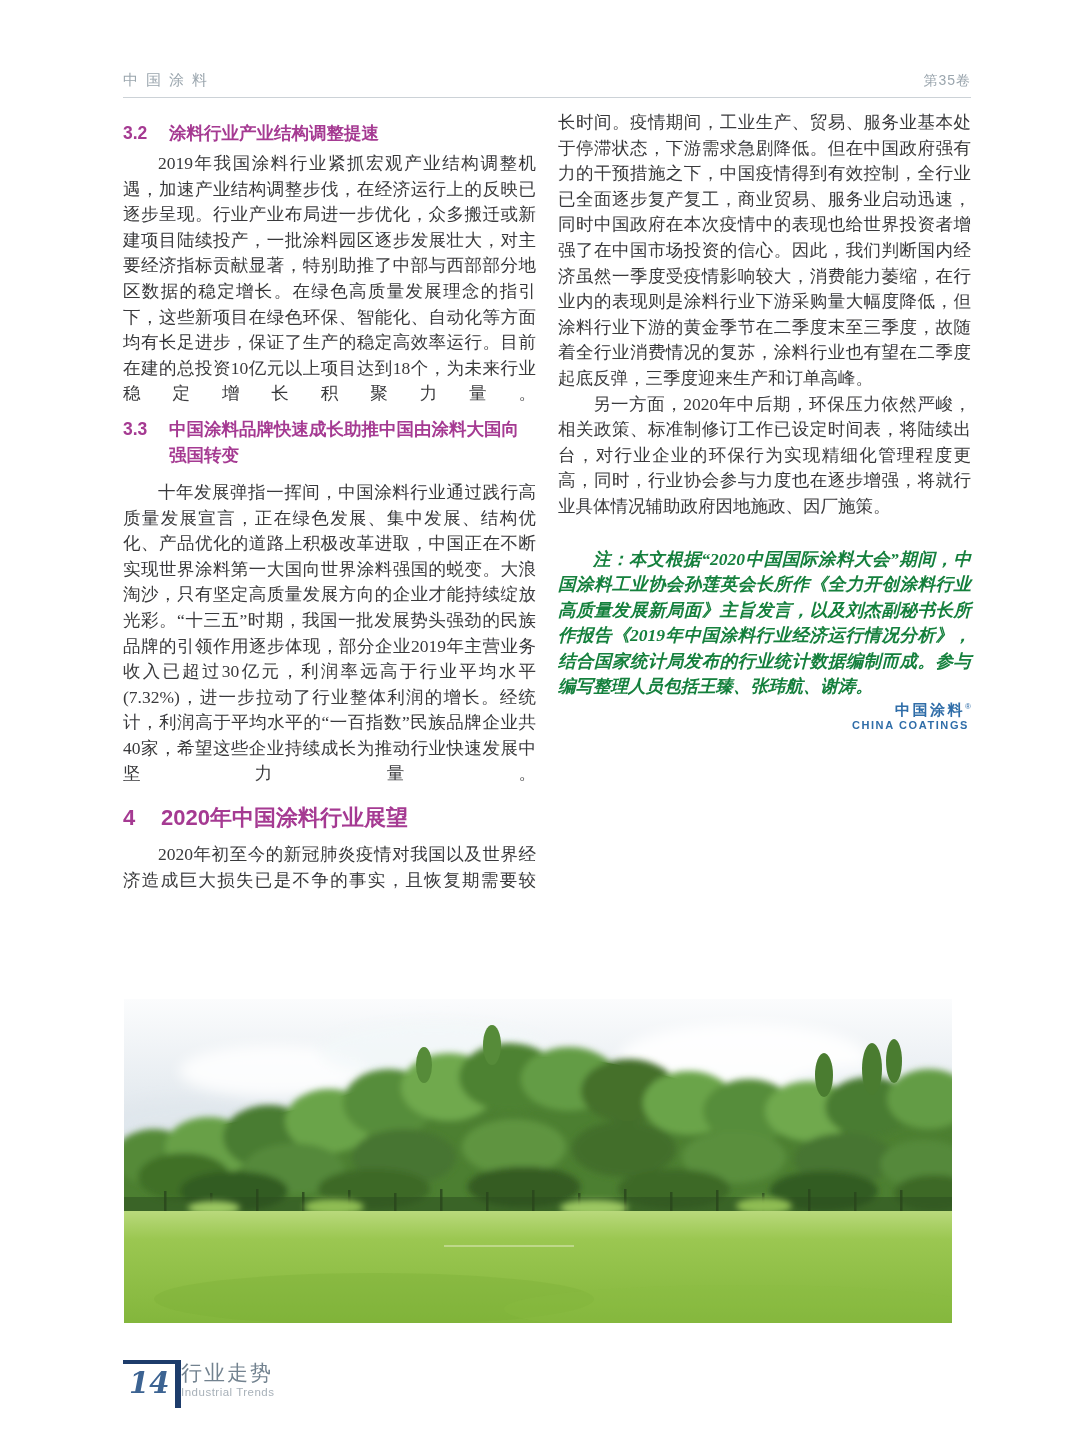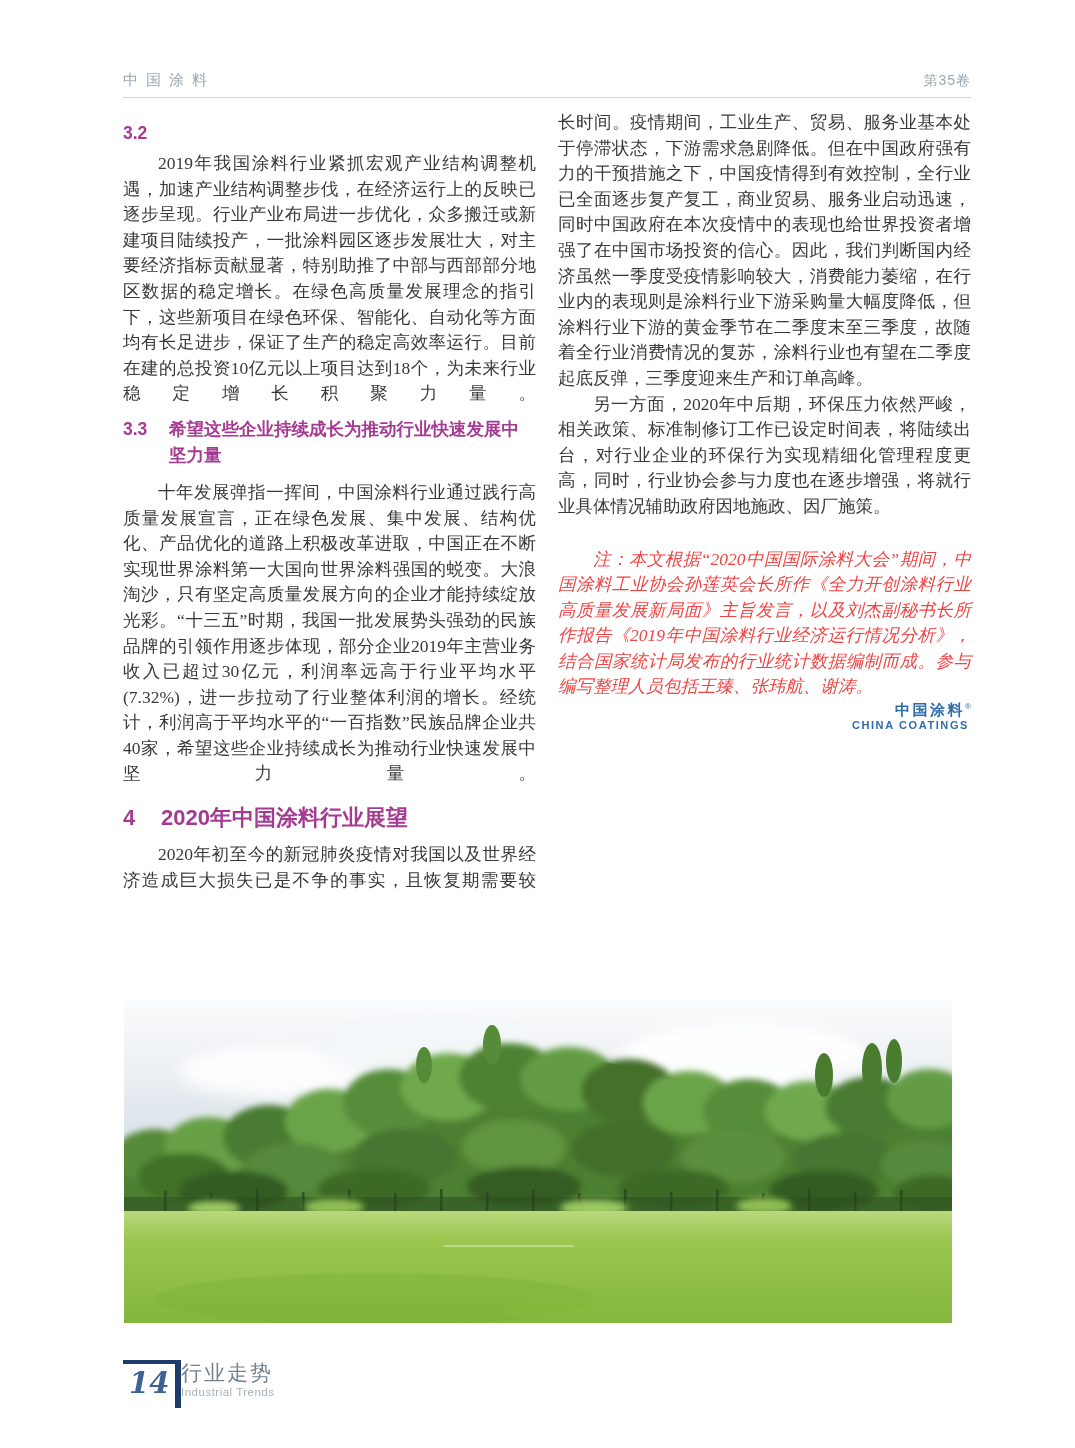--- a/index.html
+++ b/index.html
@@ -38,21 +38,21 @@
   .h32{margin:6px 0 5px;}
   .h33{margin:9px 0 12px;}
   .h-main{
     display:flex;font-family:"Liberation Sans","DejaVu Sans",sans-serif;
     font-weight:bold;color:#a53a92;font-size:22px;line-height:31px;
     margin:15px 0 9px;
   }
   .h-main .num{width:38px;flex:none;}
   p.note{
     font-size:17.5px;line-height:25.6px;text-align:justify;margin:27px 0 0;
-    text-indent:2em;font-style:italic;color:#ef4444;
+    text-indent:2em;font-style:italic;color:#15803d;font-weight:bold;
   }
   
   .logo{
     text-align:right;margin-top:1px;
     font-family:"Liberation Sans","DejaVu Sans",sans-serif;color:#2f6da8;
     line-height:1.15;
   }
   .logo .cn{font-size:15px;font-weight:bold;letter-spacing:2.5px;}
   .logo .reg{font-size:8px;vertical-align:super;letter-spacing:0;}
   .logo .en{font-size:11px;font-weight:bold;letter-spacing:1.6px;margin-right:2px;}
@@ -79,26 +79,27 @@
 <div class="page">
 
   <div class="header">
     <span class="journal">中国涂料</span>
     <span class="volume">第35卷</span>
   </div>
 
   <div class="col col-left">
     <div class="h-sub h32">
       <span class="num">3.2</span>
+      <span class="ttl">涂料行业产业结构调整提速</span>
     </div>
     <p class="body fj">2019年我国涂料行业紧抓宏观产业结构调整机遇，加速产业结构调整步伐，在经济运行上的反映已逐步呈现。行业产业布局进一步优化，众多搬迁或新建项目陆续投产，一批涂料园区逐步发展壮大，对主要经济指标贡献显著，特别助推了中部与西部部分地区数据的稳定增长。在绿色高质量发展理念的指引下，这些新项目在绿色环保、智能化、自动化等方面均有长足进步，保证了生产的稳定高效率运行。目前在建的总投资10亿元以上项目达到18个，为未来行业稳定增长积聚力量。</p>
 
     <div class="h-sub h33">
       <span class="num">3.3</span>
-      <span class="ttl">希望这些企业持续成长为推动行业快速发展中坚力量</span>
+      <span class="ttl">中国涂料品牌快速成长助推中国由涂料大国向强国转变</span>
     </div>
     <p class="body fj">十年发展弹指一挥间，中国涂料行业通过践行高质量发展宣言，正在绿色发展、集中发展、结构优化、产品优化的道路上积极改革进取，中国正在不断实现世界涂料第一大国向世界涂料强国的蜕变。大浪淘沙，只有坚定高质量发展方向的企业才能持续绽放光彩。“十三五”时期，我国一批发展势头强劲的民族品牌的引领作用逐步体现，部分企业2019年主营业务收入已超过30亿元，利润率远高于行业平均水平(7.32%)，进一步拉动了行业整体利润的增长。经统计，利润高于平均水平的“一百指数”民族品牌企业共40家，希望这些企业持续成长为推动行业快速发展中坚力量。</p>
 
     <div class="h-main">
       <span class="num">4</span>
       <span class="ttl">2020年中国涂料行业展望</span>
     </div>
     <p class="body fj">2020年初至今的新冠肺炎疫情对我国以及世界经济造成巨大损失已是不争的事实，且恢复期需要较</p>
   </div>
 

